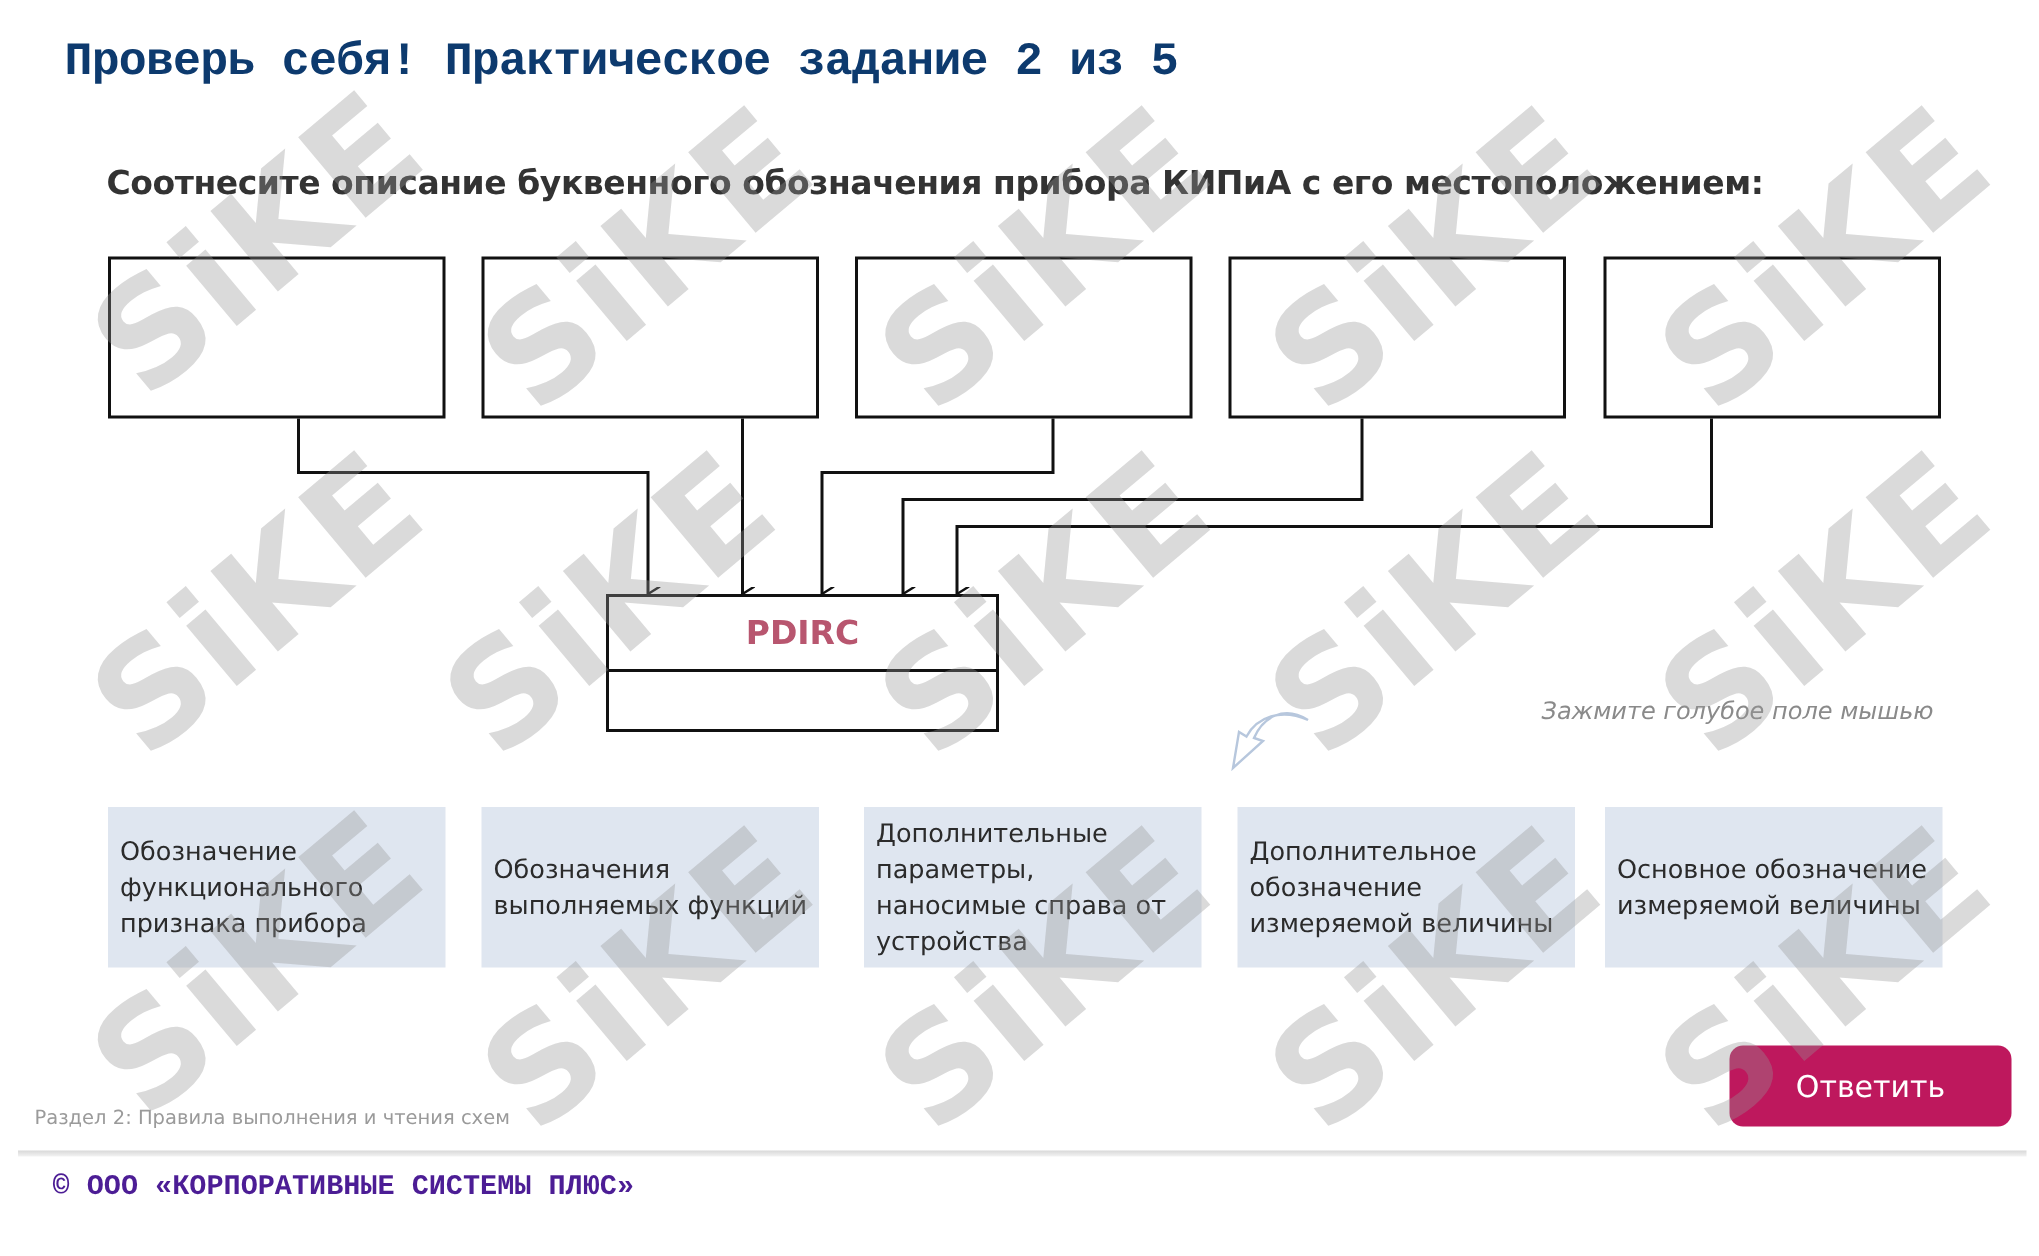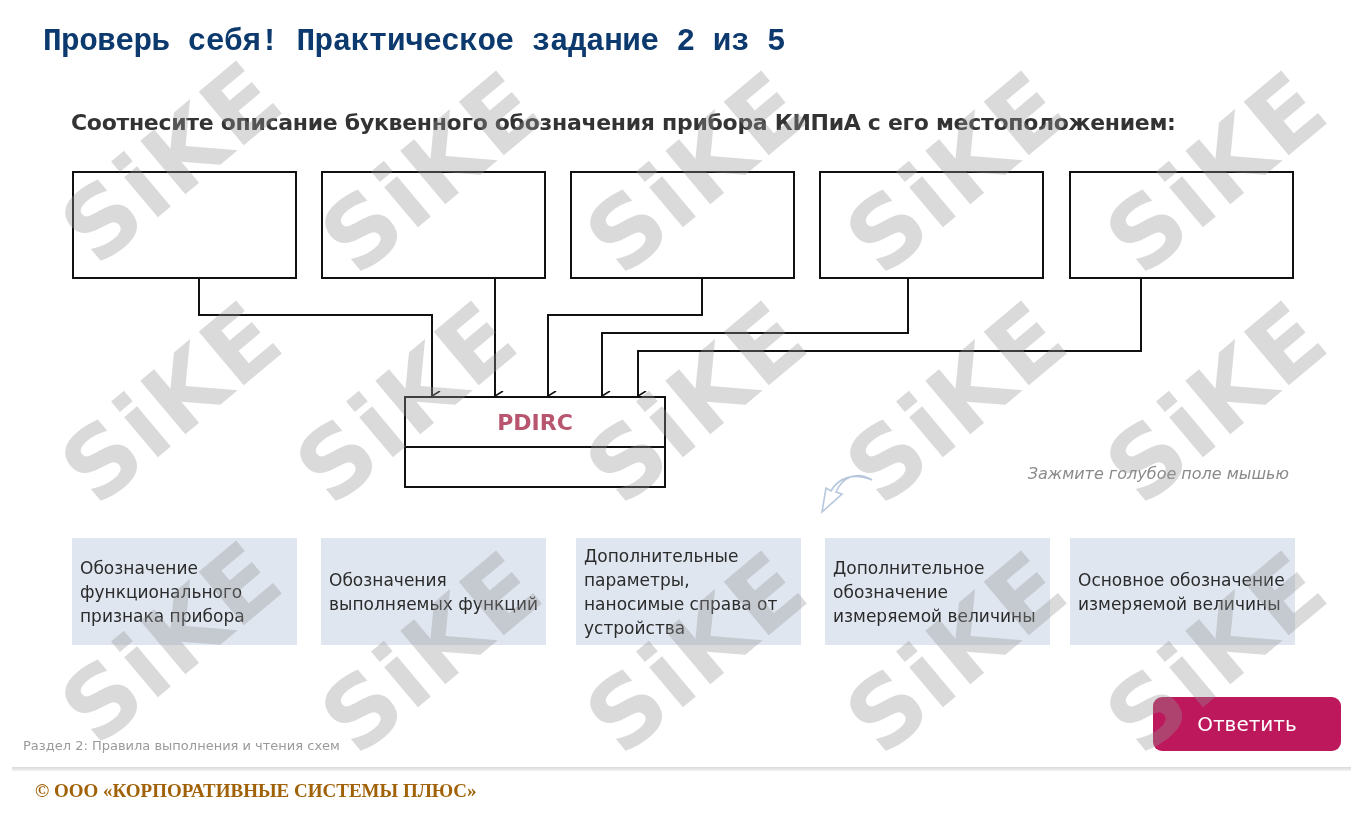--- a/index.html
+++ b/index.html
@@ -11,21 +11,21 @@
   .slot{position:absolute;top:171px;width:225px;height:108px;border:2px solid #111;box-sizing:border-box;background:#fff;}
   svg.conn{position:absolute;left:0;top:0;width:1359px;height:520px;}
   .target{position:absolute;left:404px;top:396px;width:262px;height:92px;border:2px solid #111;box-sizing:border-box;background:#fff;}
   .target .code{height:48px;border-bottom:2px solid #111;display:flex;align-items:center;justify-content:center;font-family:"DejaVu Sans",sans-serif;font-weight:bold;font-size:22px;color:#b8566f;}
   .hint{position:absolute;right:70px;top:460px;text-align:right;font-style:italic;color:#8a8a8a;font-size:16px;line-height:27px;font-family:"DejaVu Sans",sans-serif;}
   .hint-arrow{position:absolute;left:816px;top:470px;}
   .card{position:absolute;top:538px;width:225px;height:107px;background:#dfe6f0;box-sizing:border-box;padding:0 8px;display:flex;align-items:center;font-size:17px;line-height:24px;color:#2b2b2b;font-family:"DejaVu Sans",sans-serif;cursor:grab;}
   .section{position:absolute;left:23px;top:738px;font-size:13px;color:#9a9a9a;font-family:"DejaVu Sans",sans-serif;}
   .answer{position:absolute;left:1153px;top:697px;width:188px;height:54px;background:#be185d;border-radius:9px;color:#fff;font-size:20px;display:flex;align-items:center;justify-content:center;font-family:"DejaVu Sans",sans-serif;border:none;cursor:pointer;}
   .divider{position:absolute;left:12px;top:767px;width:1339px;height:4px;background:linear-gradient(#d8d8d8,#f3f3f3);}
-  .copyright{position:absolute;left:35px;top:780px;font-size:19px;font-weight:bold;color:#a16207;font-family:Liberation Serif, serif;}
+  .copyright{position:absolute;left:35px;top:780px;font-size:19px;font-weight:bold;color:#4c1d95;font-family:Liberation Mono, monospace;}
 </style>
 </head>
 <body>
 
 <div class="title">Проверь себя! Практическое задание 2 из 5</div>
 <div class="subtitle">Соотнесите описание буквенного обозначения прибора КИПиА с его местоположением:</div>
 
 <div class="slot" style="left:72px"></div>
 <div class="slot" style="left:321px"></div>
 <div class="slot" style="left:570px"></div>

